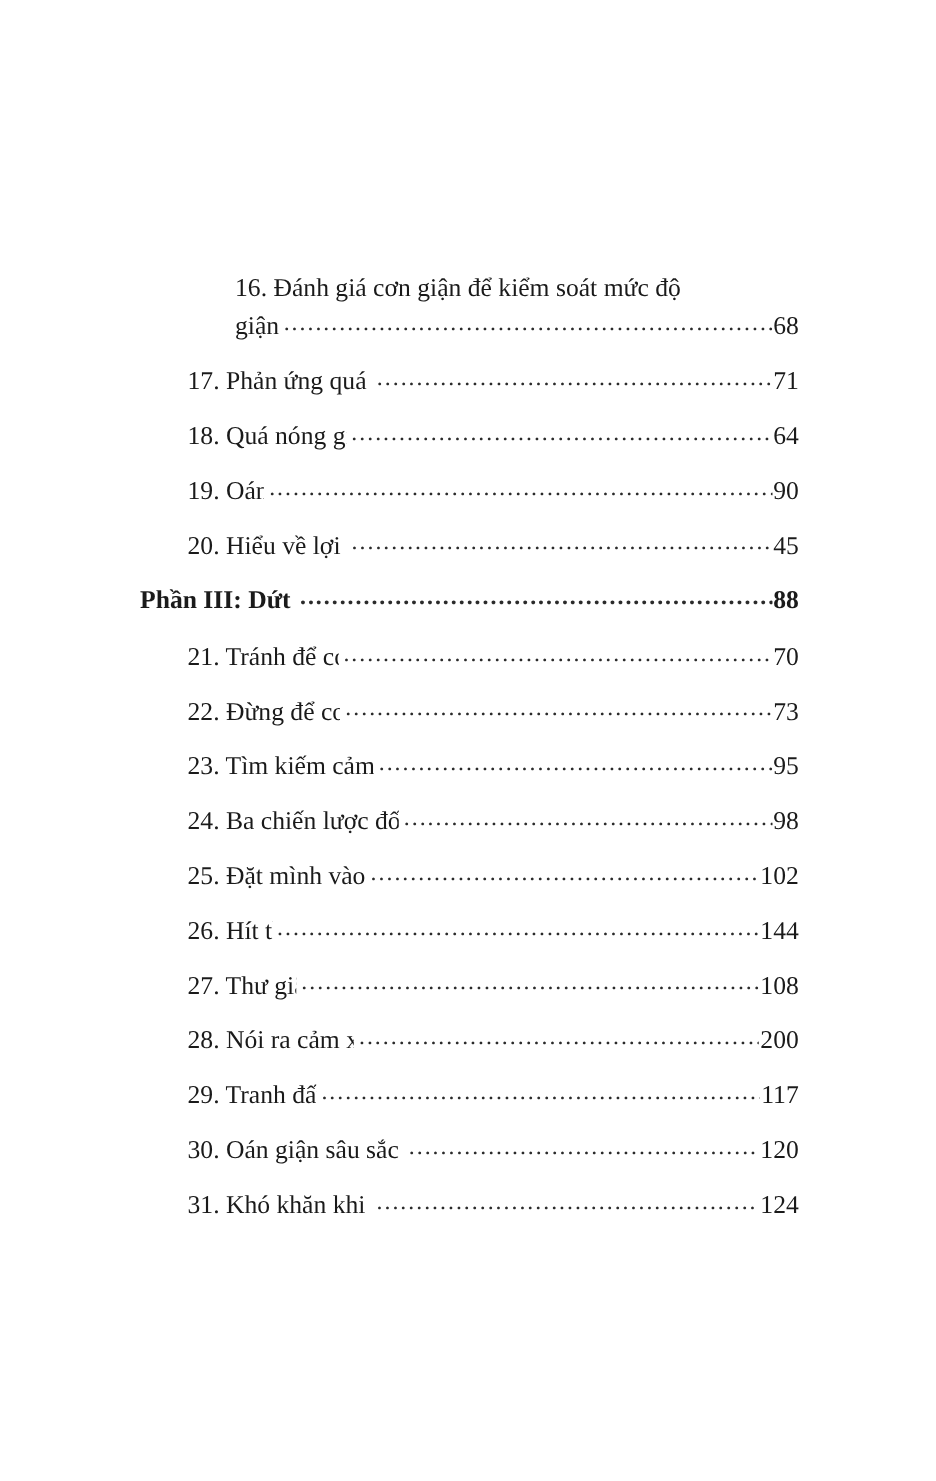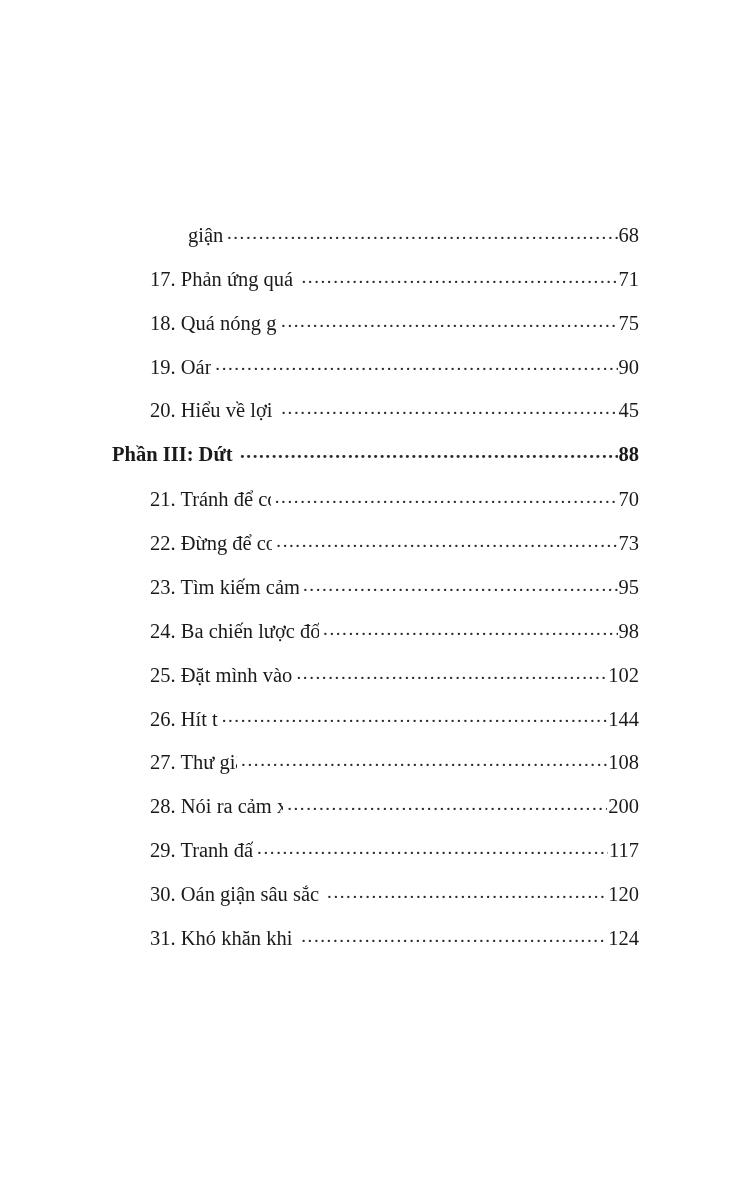--- a/index.html
+++ b/index.html
@@ -79,35 +79,36 @@
     margin-top: 3px;
     white-space: nowrap;
   }
 </style>
 </head>
 <body>
 
 <div class="page">
   <ul class="toc-list" id="toc-list">
       <li class="toc-entry indent wrapped">
+        <span class="line1">16. Đánh giá cơn giận để kiểm soát mức độ</span>
         <span class="line2">
           <span class="toc-title">giận dữ</span>
           <span class="toc-dots">............................................................................................................</span>
           <span class="toc-page">68</span>
         </span>
       </li>
       <li class="toc-entry indent">
         <span class="toc-title">17. Phản ứng quá nhanh hoặc mạnh mẽ</span>
         <span class="toc-dots">............................................................................................................</span>
         <span class="toc-page">71</span>
       </li>
       <li class="toc-entry indent">
         <span class="toc-title">18. Quá nóng giận để lắng nghe</span>
         <span class="toc-dots">............................................................................................................</span>
-        <span class="toc-page">75</span>
+        <span class="toc-page">64</span>
       </li>
       <li class="toc-entry indent">
         <span class="toc-title">19. Oán giận</span>
         <span class="toc-dots">............................................................................................................</span>
         <span class="toc-page">90</span>
       </li>
       <li class="toc-entry indent">
         <span class="toc-title">20. Hiểu về lợi ích của cơn giận</span>
         <span class="toc-dots">............................................................................................................</span>
         <span class="toc-page">45</span>

